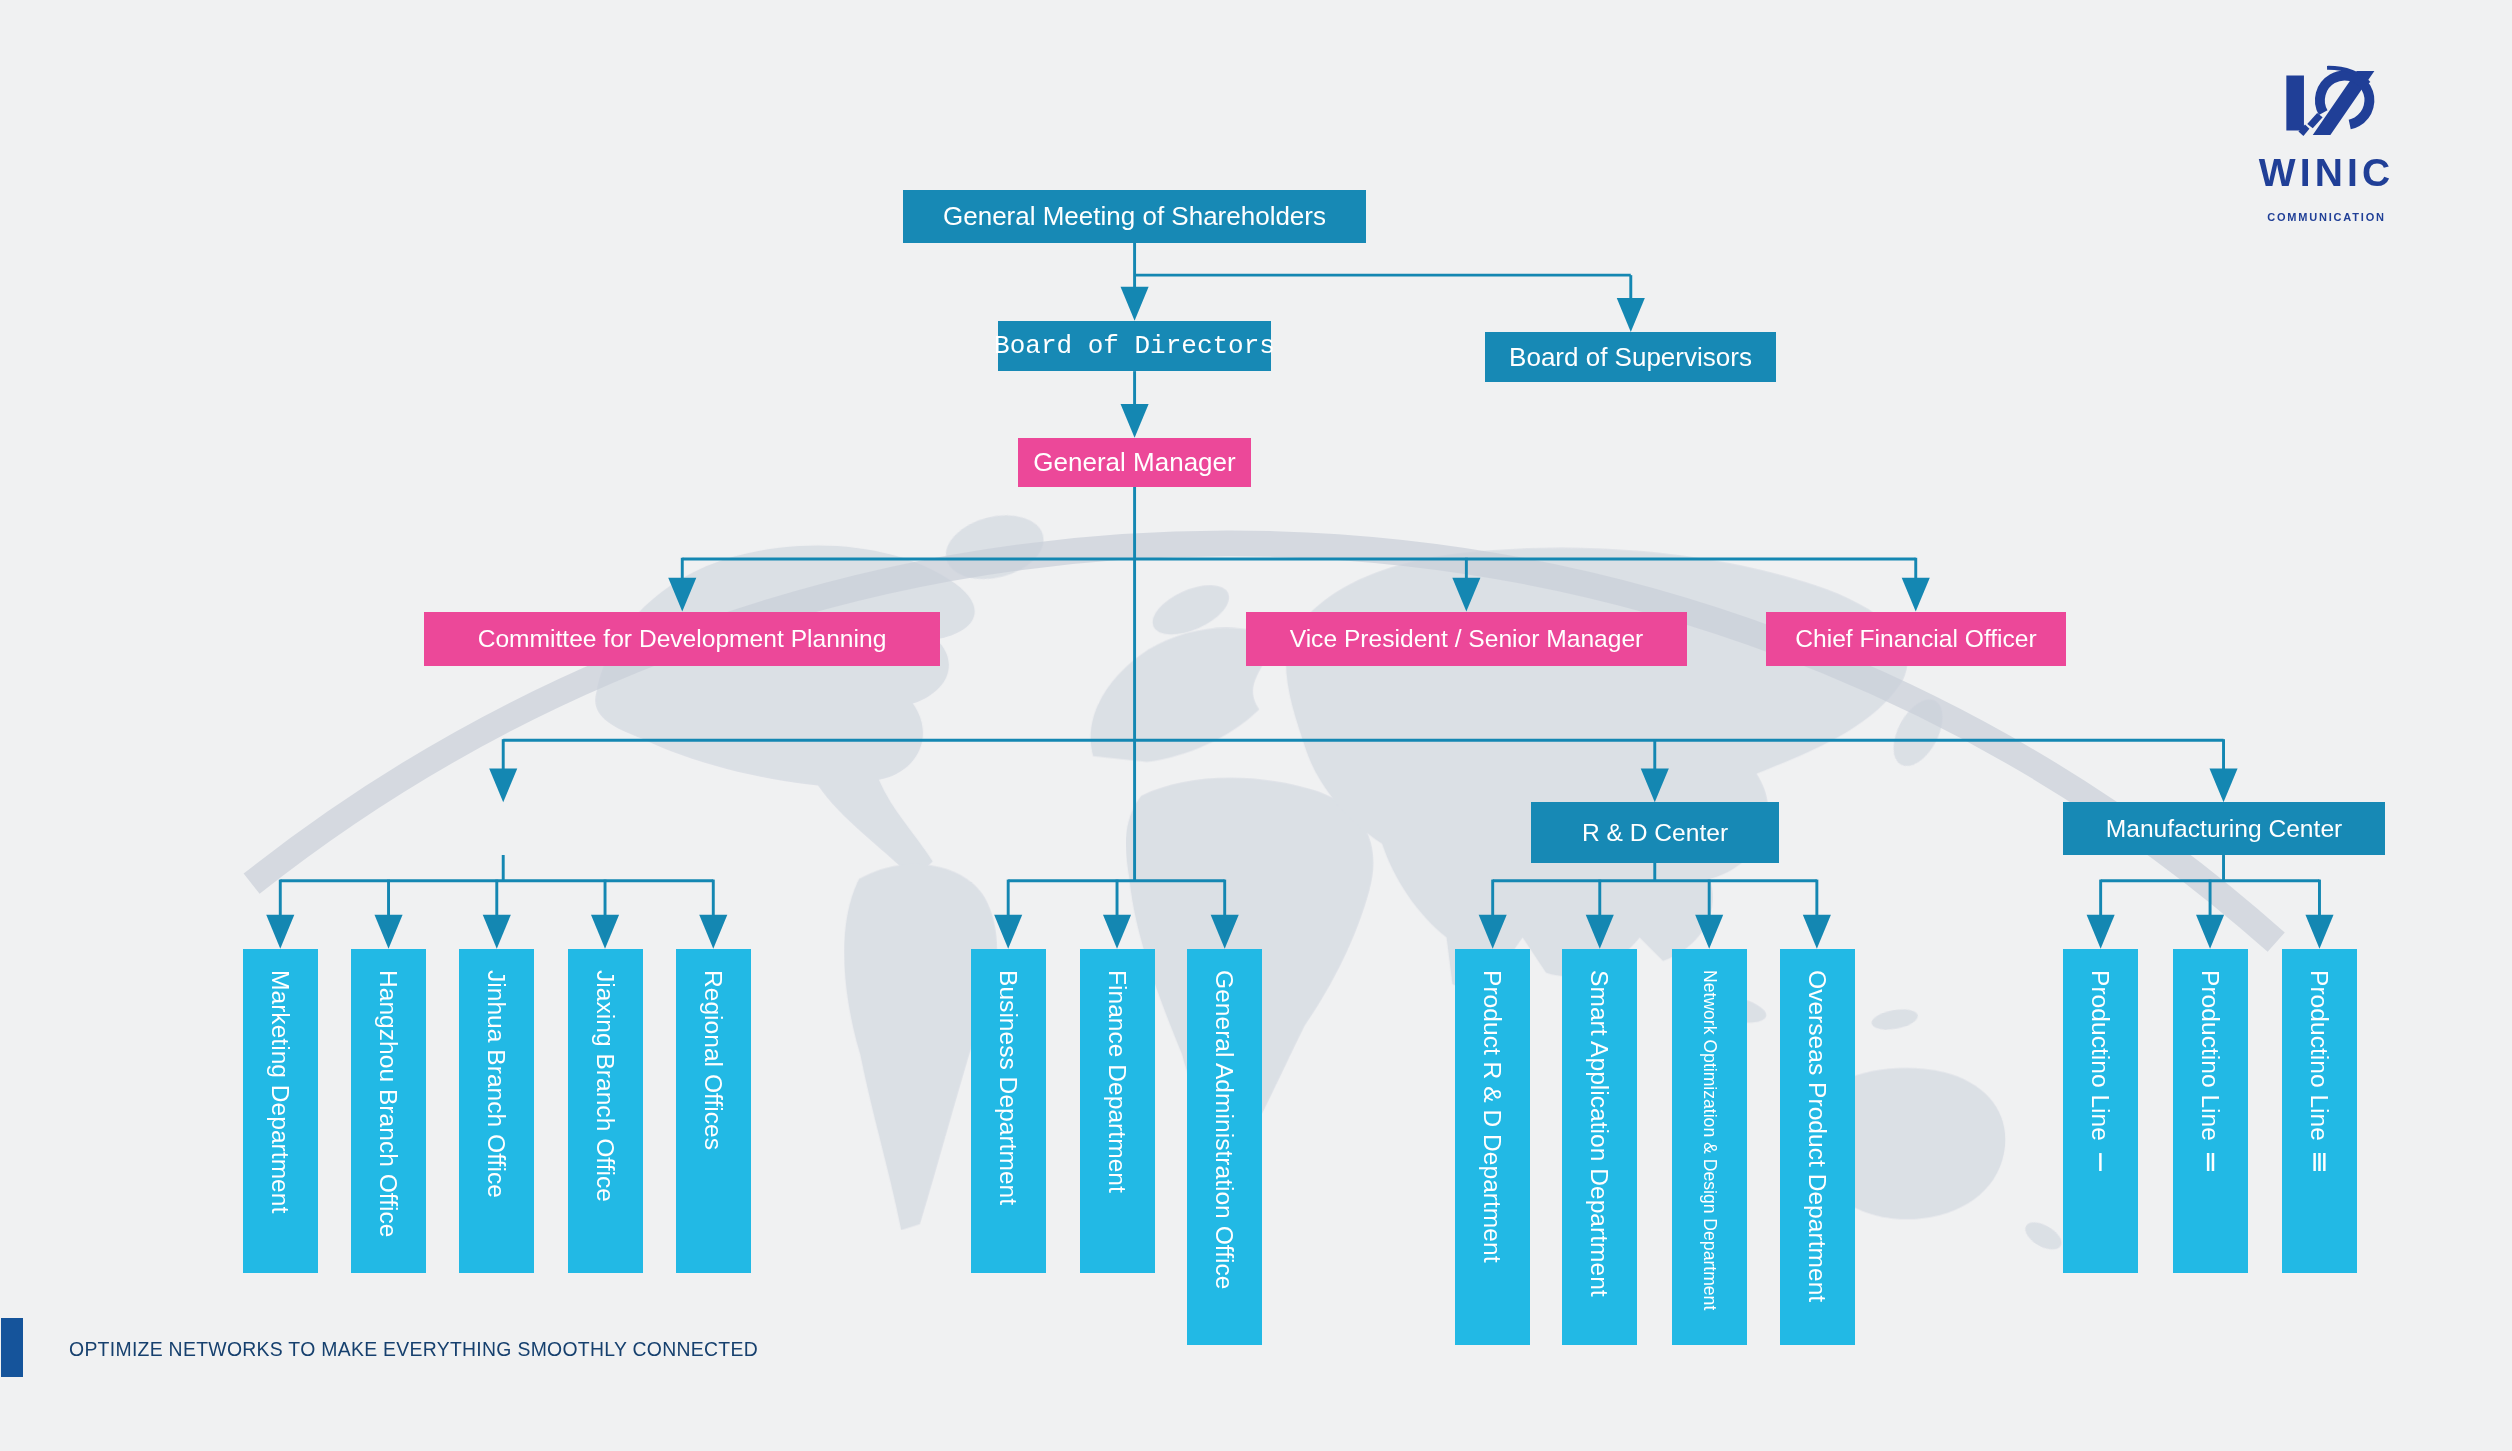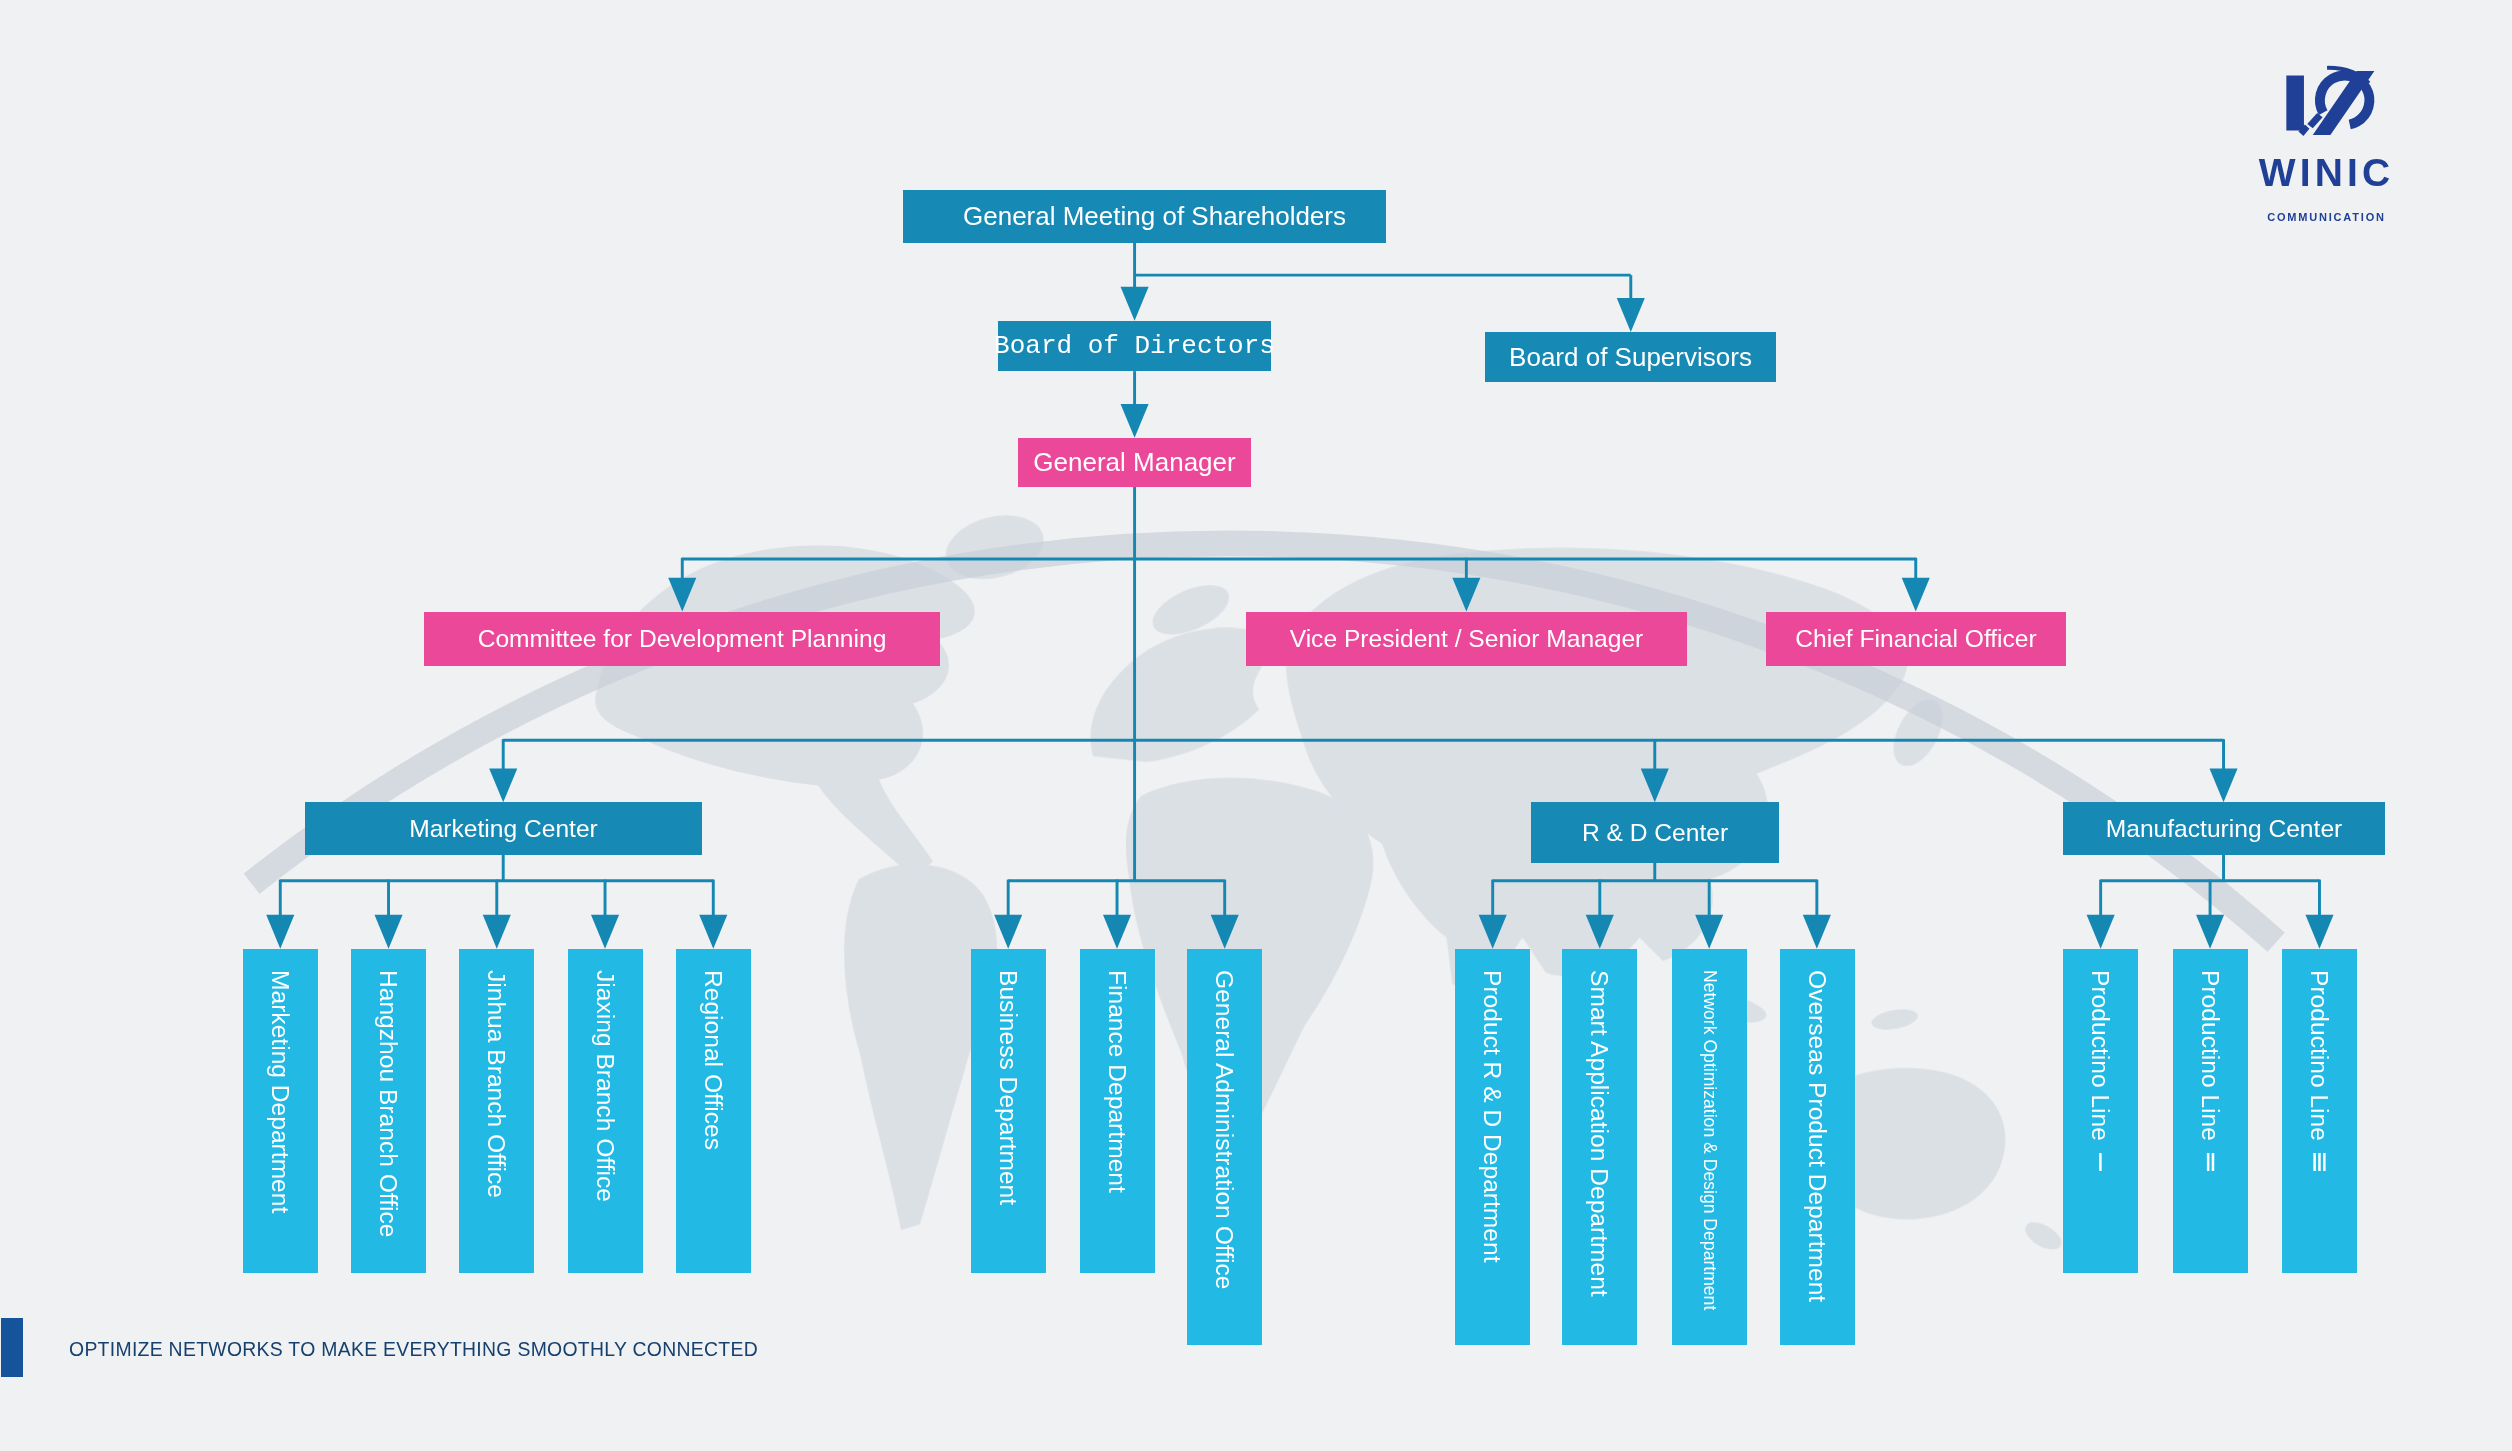--- a/index.html
+++ b/index.html
@@ -142,35 +142,34 @@
       <polygon points="2527,1563 2575,1563 2551,1621"></polygon>
       <polygon points="2710,1563 2758,1563 2734,1621"></polygon>
       <polygon points="2897,1563 2945,1563 2921,1621"></polygon>
       <polygon points="3081,1563 3129,1563 3105,1621"></polygon>
       <polygon points="3566,1563 3614,1563 3590,1621"></polygon>
       <polygon points="3753,1563 3801,1563 3777,1621"></polygon>
       <polygon points="3940,1563 3988,1563 3964,1621"></polygon>
     </g>
   </svg>
 
-  <div class="node dark" style="left:903px;top:190px;width:463px;height:53px;font-size:26px;padding-left:20px;">General Meeting of Shareholders</div>
+  <div class="node dark" style="left:903px;top:190px;width:463px;height:53px;font-size:26px;">General Meeting of Shareholders</div>
 
   <div class="node dark" style="left:998px;top:321px;width:273px;height:50px;font-size:26px;font-family:Liberation Mono, monospace;">Board of Directors</div>
 
   <div class="node dark" style="left:1485px;top:332px;width:291px;height:50px;font-size:26px;">Board of Supervisors</div>
 
   <div class="node light" style="left:1018px;top:438px;width:233px;height:49px;font-size:26px;">General Manager</div>
 
   <div class="node light" style="left:424px;top:612px;width:516px;height:54px;font-size:24.6px;">Committee for Development Planning</div>
 
   <div class="node light" style="left:1246px;top:612px;width:441px;height:54px;font-size:24.6px;">Vice President / Senior Manager</div>
 
   <div class="node light" style="left:1766px;top:612px;width:300px;height:54px;font-size:24.6px;">Chief Financial Officer</div>
 
-  <div class="node dark" style="left:305px;top:802px;width:397px;height:53px;font-size:24.6px;">Marketing Center</div>
 
   <div class="node dark" style="left:1531px;top:802px;width:248px;height:61px;font-size:24.6px;">R &amp; D Center</div>
 
   <div class="node dark" style="left:2063px;top:802px;width:322px;height:53px;font-size:24.6px;">Manufacturing Center</div>
 
   <div class="vcol" style="left:243px;top:949px;width:75px;height:324px;">Marketing Department</div>
   <div class="vcol" style="left:351px;top:949px;width:75px;height:324px;">Hangzhou Branch Office</div>
   <div class="vcol" style="left:459px;top:949px;width:75px;height:324px;">Jinhua Branch Office</div>
   <div class="vcol" style="left:568px;top:949px;width:75px;height:324px;">Jiaxing Branch Office</div>
   <div class="vcol" style="left:676px;top:949px;width:75px;height:324px;">Regional Offices</div>

